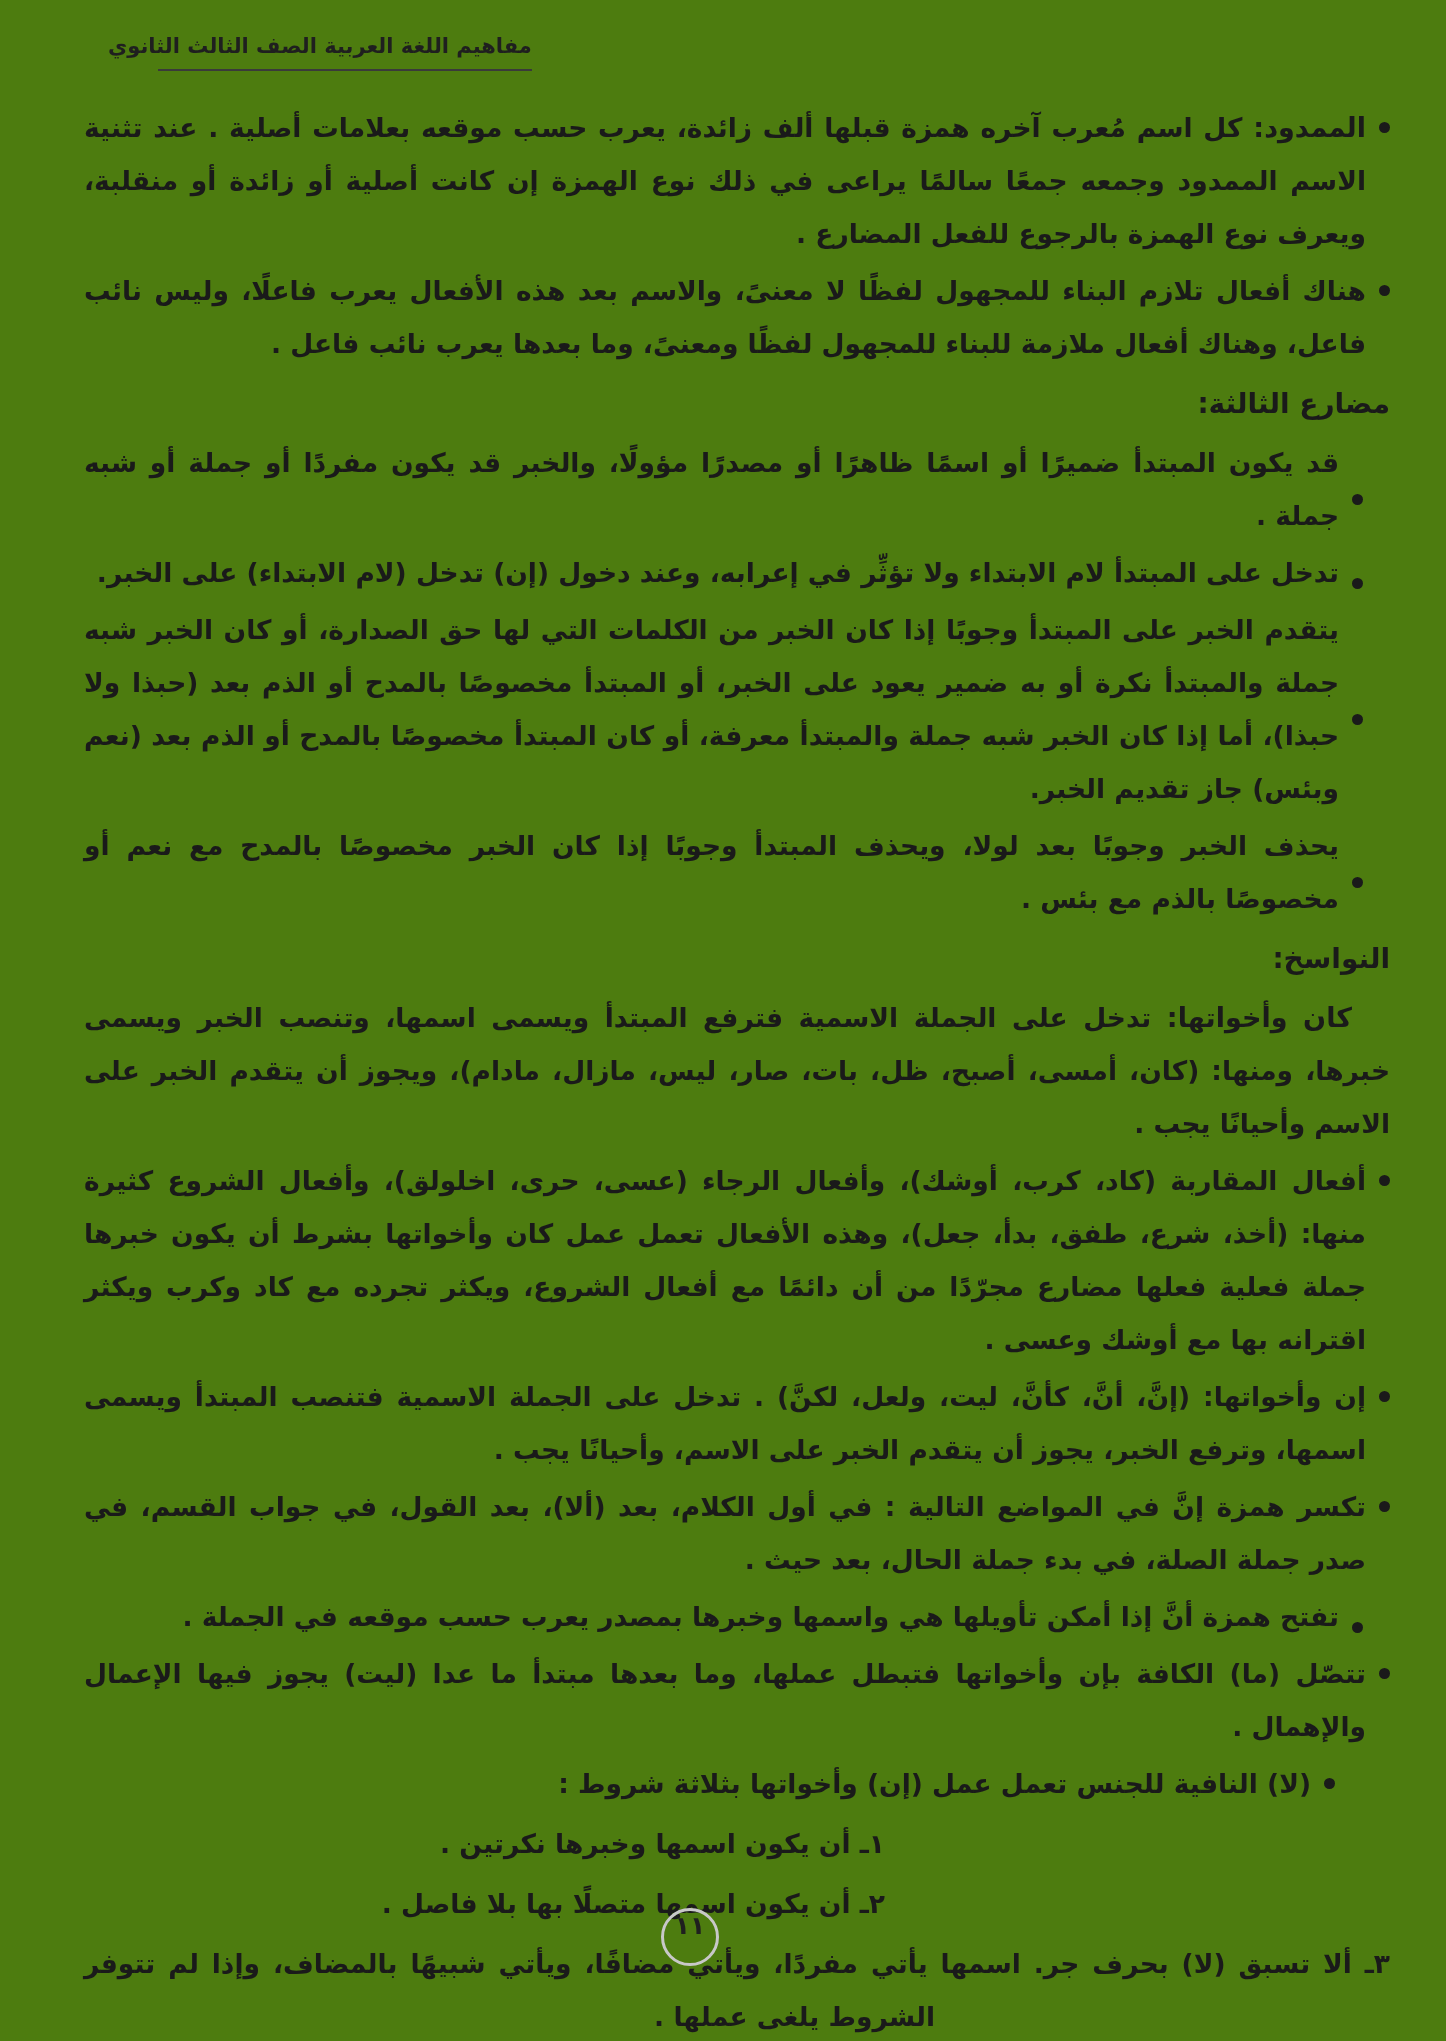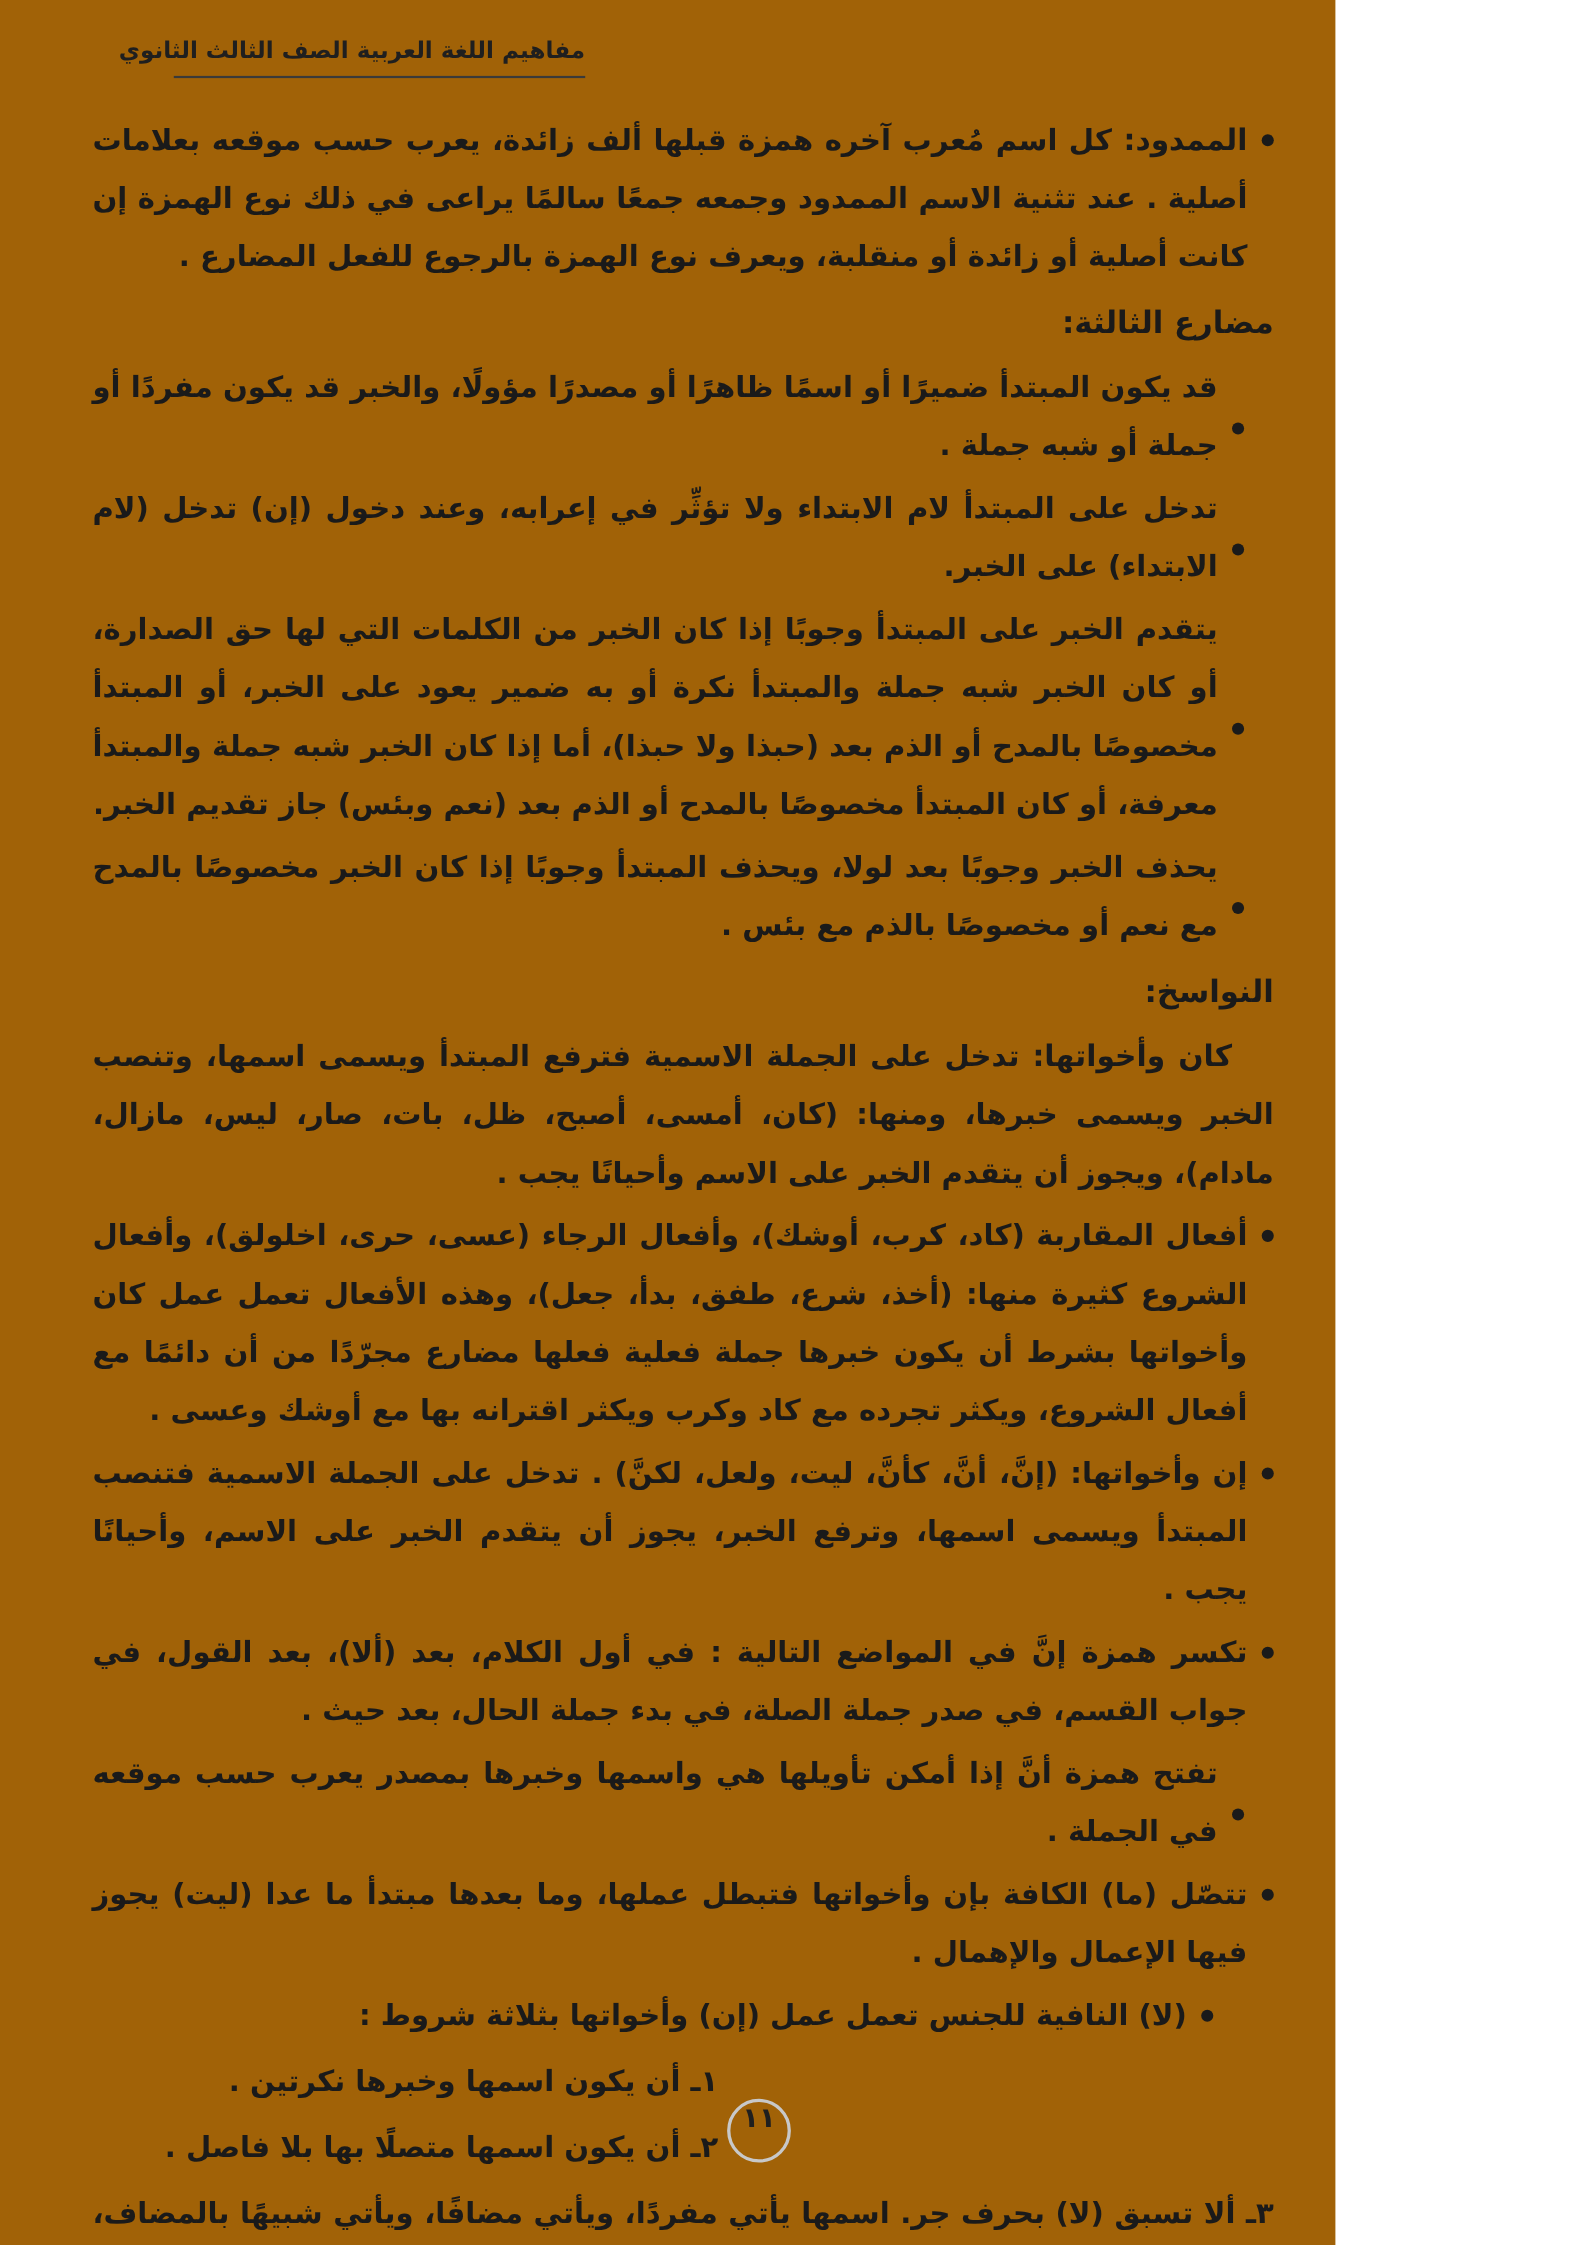--- a/index.html
+++ b/index.html
@@ -1,18 +1,18 @@
 <!DOCTYPE html>
 <html lang="ar"><head>
 <meta charset="utf-8">
 <style>
   * { margin:0; padding:0; box-sizing:border-box; }
   html, body { background:#ffffff; }
   .page {
-    position:relative; width:1214px; height:2041px; background:#a16207;
+    position:relative; width:1446px; height:2041px; background:#4d7c0f;
     font-family:"DejaVu Sans", sans-serif; color:#1a1a1a;
     direction:rtl; overflow:hidden;
   }
   .page-header { position:absolute; top:34px; left:108px; direction:rtl; text-align:right; }
   .header-title { font-size:21px; font-weight:bold; color:#1f1f1f; white-space:nowrap; }
   .header-rule { width:374px; height:0; border-bottom:2.5px solid #3a3a3a; margin-top:11px; }
   .content {
     position:absolute; top:97px; right:56px; left:84px;
     font-size:26.5px; font-weight:bold; line-height:53px;
     text-align:justify; text-justify:inter-word;
@@ -44,20 +44,24 @@
 <div class="page" dir="rtl">
   <header class="page-header">
     <div class="header-title">مفاهيم اللغة العربية الصف الثالث الثانوي</div>
     <div class="header-rule"></div>
   </header>
 
   <main class="content" id="content">
       <div class="bullet indent-0">
         <span class="dot"></span>
         <div class="bullet-text"><span class="lead">الممدود: </span>كل اسم مُعرب آخره همزة قبلها ألف زائدة، يعرب حسب موقعه بعلامات أصلية . عند تثنية الاسم الممدود وجمعه جمعًا سالمًا يراعى في ذلك نوع الهمزة إن كانت أصلية أو زائدة أو منقلبة، ويعرف نوع الهمزة بالرجوع للفعل المضارع .</div>
+      </div>
+      <div class="bullet indent-0">
+        <span class="dot"></span>
+        <div class="bullet-text">هناك أفعال تلازم البناء للمجهول لفظًا لا معنىً، والاسم بعد هذه الأفعال يعرب فاعلًا، وليس نائب فاعل، وهناك أفعال ملازمة للبناء للمجهول لفظًا ومعنىً، وما بعدها يعرب نائب فاعل .</div>
       </div>
       <h2 class="section-heading">مضارع الثالثة:</h2>
       <div class="bullet indent-1">
         <span class="dot"></span>
         <div class="bullet-text">قد يكون المبتدأ ضميرًا أو اسمًا ظاهرًا أو مصدرًا مؤولًا، والخبر قد يكون مفردًا أو جملة أو شبه جملة .</div>
       </div>
       <div class="bullet indent-1">
         <span class="dot"></span>
         <div class="bullet-text">تدخل على المبتدأ لام الابتداء ولا تؤثِّر في إعرابه، وعند دخول (إن) تدخل (لام الابتداء) على الخبر.</div>
       </div>

